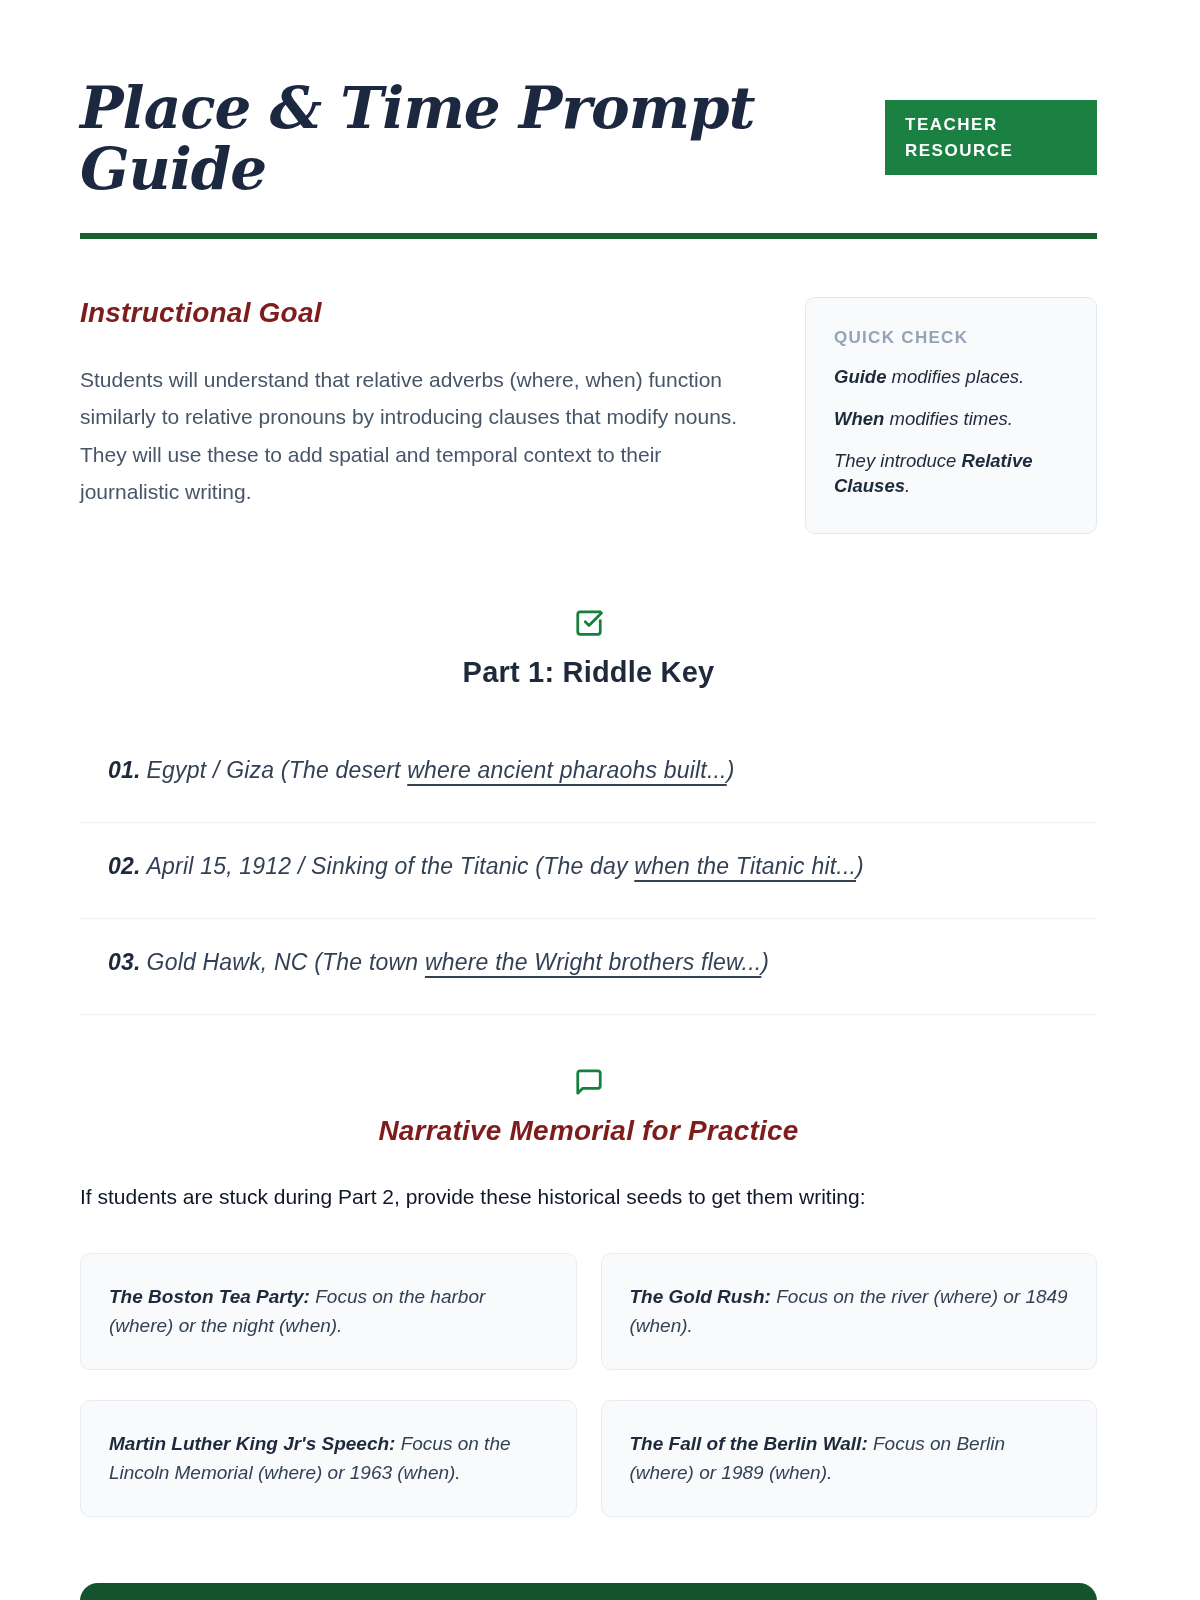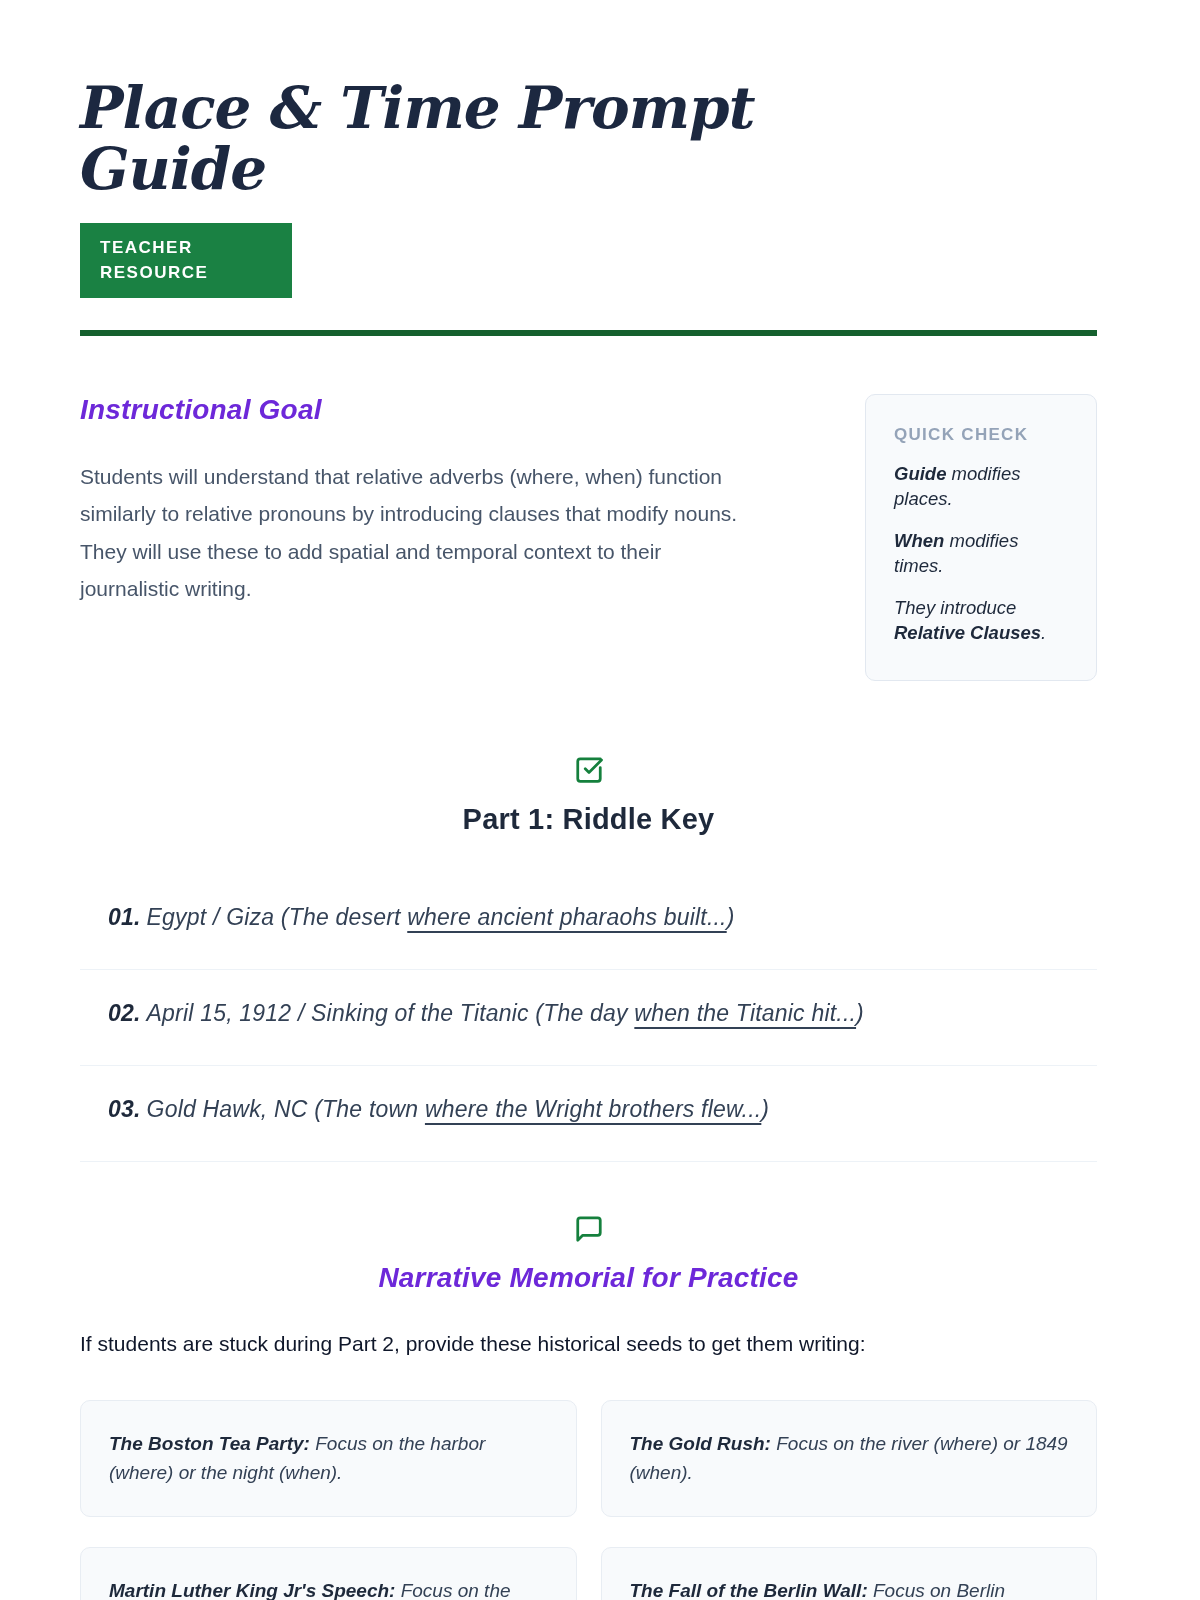--- a/index.html
+++ b/index.html
@@ -6,49 +6,49 @@
   html,body { width:1200px; }
   body {
     width:1200px; height:1600px; overflow:hidden;
     background:#ffffff;
     font-family:"Liberation Sans", sans-serif;
     color:#334155;
   }
   .page { width:1200px; height:1600px; padding:78px 103px 0 80px; overflow:hidden; }
 
   
-  .header { display:flex; justify-content:space-between; align-items:flex-start;flex-direction:column; }
+  .header { display:flex; justify-content:space-between; align-items:flex-start; }
   .doc-title {
     font-family:"DejaVu Serif", serif;
     font-style:italic; font-weight:700;
     font-size:58px; line-height:1.06; letter-spacing:-1px;
     color:#1c2840; max-width:720px;
   }
   .badge {
     background:#1a8143; color:#ffffff;
     width:212px; min-height:64px; margin-top:22px;
     padding:12px 20px;
     font-weight:700; font-size:17px; line-height:1.5; letter-spacing:1.5px;
     text-transform:uppercase;
   }
   .badge span { display:inline-block; max-width:135px; }
   .title-rule { border:none; border-top:6px solid #15602e; margin-top:32px; }
 
   
   .goal-row { display:flex; gap:50px; margin-top:58px; }
   .goal-col { flex:1; }
   .green-h {
-    color:#6d28d9; font-style:italic; font-weight:700; font-size:28px;
+    color:#7f1d1d; font-style:italic; font-weight:700; font-size:28px;
     letter-spacing:0.2px;
   }
   .goal-col p {
     margin-top:32px; font-size:21px; line-height:1.78; color:#475569; max-width:680px;
   }
   .quick-check {
-    flex:none; width:232px; align-self:flex-start;
+    flex:none; width:292px; align-self:flex-start;
     background:#f8fafc; border:1px solid #e2e8f0; border-radius:10px;
     padding:30px 28px 34px 28px;
   }
   .qc-label {
     color:#94a3b8; font-weight:700; font-size:17px; letter-spacing:1.3px;
   }
   .qc-line {
     margin-top:17px; font-style:italic; font-size:18.5px; line-height:1.35; color:#1e293b;
   }
   .qc-line b { font-weight:700; }

